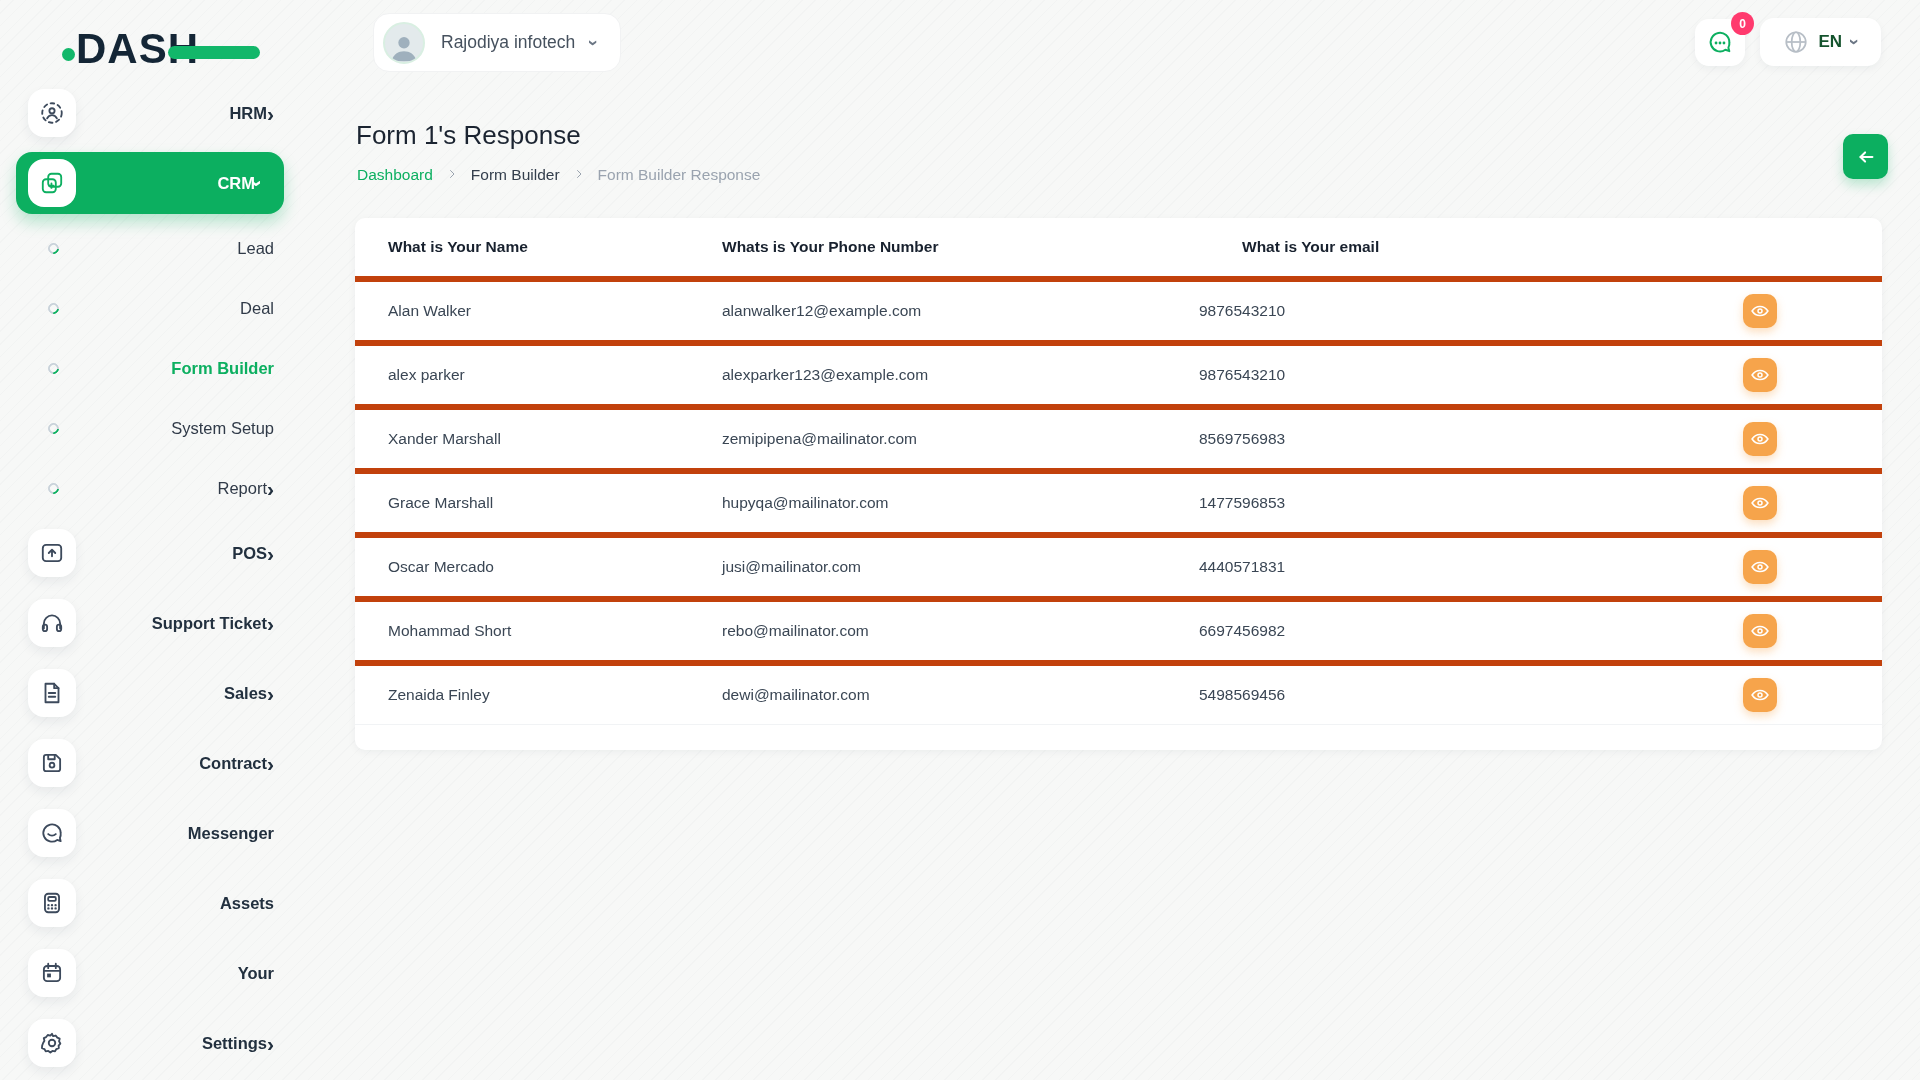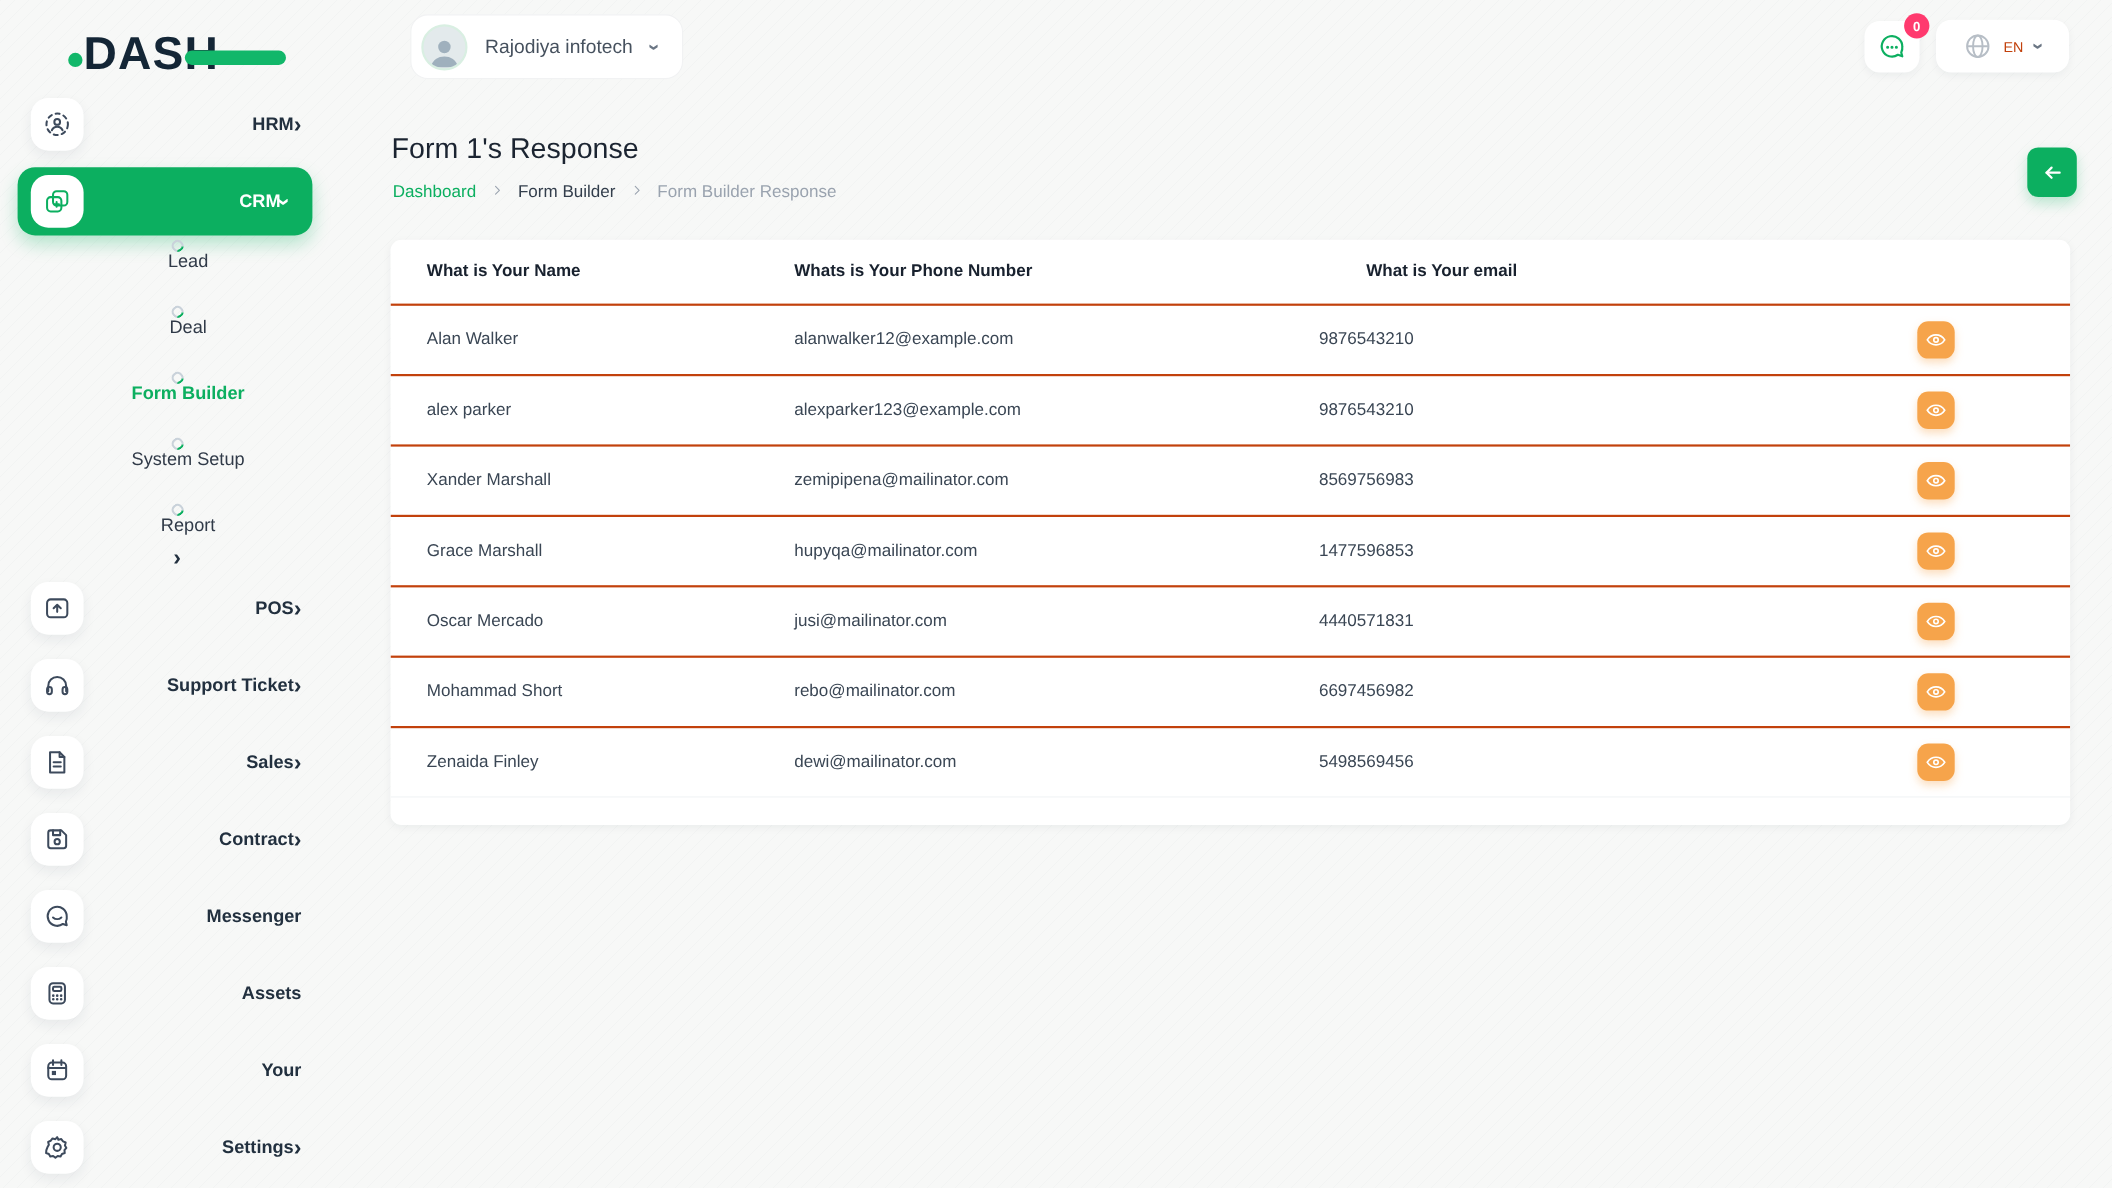--- a/index.html
+++ b/index.html
@@ -35,21 +35,21 @@
 
   .nav-item.active {
     background:#0caf60; margin:4px 16px; height:62px; border-radius:16px;
     padding:0 22px 0 12px;
     box-shadow:0 8px 16px rgba(12,175,96,.28);
   }
   .nav-item.active .nav-label, .nav-item.active .chev { color:#ffffff; }
   .nav-item.active .iconbox { box-shadow:none; }
   .nav-item.active .iconbox svg { stroke:#0caf60; }
 
-  .sub-item { height:60px; display:flex; align-items:center; padding:0 26px 0 48px; cursor:pointer;flex-direction:column; }
+  .sub-item { height:60px; display:flex; align-items:center; padding:0 26px 0 48px; cursor:pointer; }
   .bullet {
     width:11px; height:11px; border-radius:50%; flex:0 0 11px;
     border:2px solid #c9d2da; border-bottom-color:#0caf60; transform:rotate(-40deg);
   }
   .sub-label { margin-left:20px; flex:1; font-size:16.5px; font-weight:400; color:#303a48; }
   .sub-item.active .sub-label { color:#0caf60; font-weight:700; }
 
   
   .company-pill {
     position:absolute; left:373px; top:13px; height:59px;
@@ -71,21 +71,21 @@
   .chat-badge {
     position:absolute; top:-7px; right:-9px; min-width:23px; height:23px; border-radius:50%;
     background:#ff3a6e; color:#fff; font-size:12px; font-weight:700;
     display:flex; align-items:center; justify-content:center;
   }
   .lang-pill {
     position:absolute; left:1760px; top:18px; width:121px; height:48px;
     background:#fff; border-radius:14px; display:flex; align-items:center; justify-content:center;
     gap:10px; cursor:pointer; box-shadow:0 3px 8px rgba(25,45,65,.05);
   }
-  .lang-code { color:#c2410c; font-size:13px; font-weight:400; }
+  .lang-code { color:#14532d; font-size:17px; font-weight:700; }
 
   
   .page-title { position:absolute; left:356px; top:120px; font-size:26px; font-weight:400; color:#1b2431; }
   .breadcrumb { position:absolute; left:357px; top:166px; display:flex; align-items:center; gap:13px; font-size:15.5px; }
   .crumb-link { color:#0caf60; cursor:pointer; }
   .crumb-mid { color:#333e4c; cursor:pointer; }
   .crumb-cur { color:#9aa3af; }
   .crumb-sep svg { stroke:#9aa3af; fill:none; stroke-width:2; stroke-linecap:round; stroke-linejoin:round; }
   .back-btn {
     position:absolute; left:1843px; top:134px; width:45px; height:45px;
@@ -96,21 +96,21 @@
 
   
   .card {
     position:absolute; left:355px; top:218px; width:1527px; height:532px;
     background:#fff; border-radius:10px; box-shadow:0 2px 8px rgba(25,45,65,.05);
     display:flex; flex-direction:column; overflow:hidden;
   }
   .trow { display:flex; align-items:center; }
   .thead { height:58px; }
   .thead .c { font-size:15.5px; font-weight:700; color:#18212e; }
-  .tr { height:64px; border-top:2px solid #c2410c;justify-content:center; }
+  .tr { height:64px; border-top:6px solid #c2410c;justify-content:center; }
   .tr .c { font-size:15.5px; color:#3a4654; }
   .c1 { width:367px; padding-left:33px; }
   .c2 { width:477px; }
   .c3 { width:520px; }
   .c4 { flex:1; display:flex; justify-content:flex-end; padding-right:105px; }
   .tfoot { flex:1; border-top:1px solid #f1f3f5; }
   .eye-btn {
     width:34px; height:34px; border:none; border-radius:10px; background:#f6a44b;
     display:flex; align-items:center; justify-content:center; cursor:pointer;
     box-shadow:0 4px 8px rgba(246,164,75,.35);

